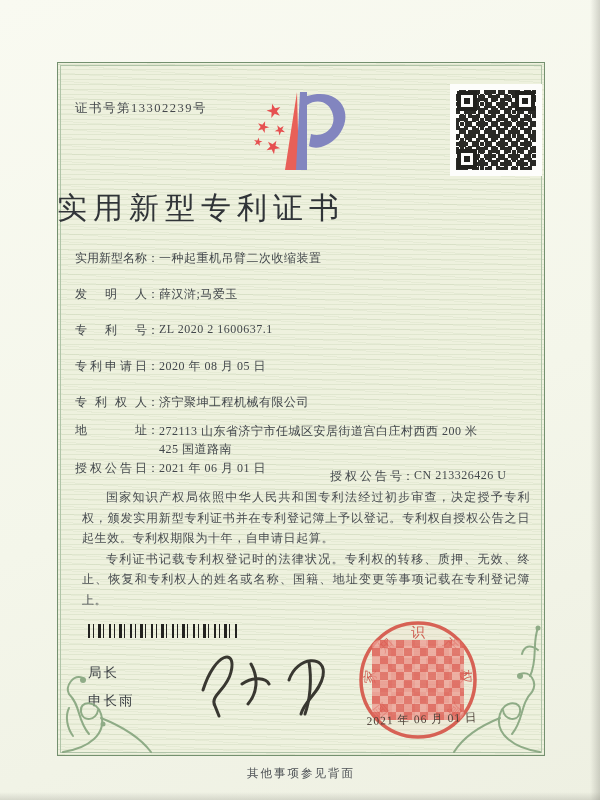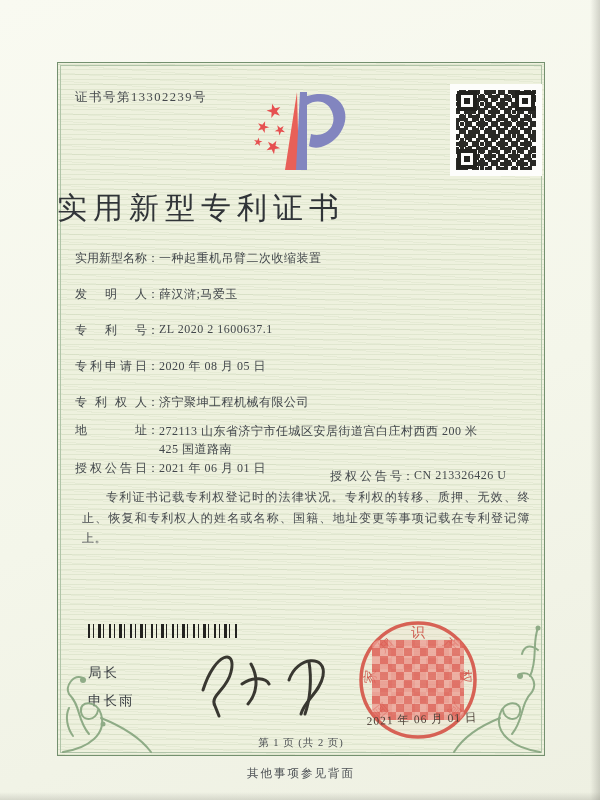--- a/index.html
+++ b/index.html
@@ -23,21 +23,21 @@
     background-color:#eef1de;
     background-image:
       repeating-linear-gradient(0deg, rgba(128,158,104,.13) 0 1px, transparent 1px 5px),
       repeating-linear-gradient(4deg, rgba(128,158,104,.08) 0 1px, transparent 1px 8px);
   }
   .frame-inner {
     position:absolute; inset:2px; border:1px solid #b0c4a8; pointer-events:none;
   }
 
   .cert-no {
-    position:absolute; left:75px; top:89px;
+    position:absolute; left:75px; top:100px;
     font-size:12.5px; letter-spacing:1.5px; color:#44484c;
   }
 
   .logo { position:absolute; left:240px; top:84px; width:120px; height:100px; }
   .qr {
     position:absolute; left:456px; top:90px; width:80px; height:80px;
     background-color:#fdfdfb;
     background-image:
       repeating-conic-gradient(#2a2a26 0% 25%, transparent 0% 50%),
       repeating-conic-gradient(#2a2a26 0% 25%, transparent 0% 50%);
@@ -160,20 +160,21 @@
     </div>
     <div class="frow" style="top:210px; width:450px;">
       <span class="jlabel">授权公告日</span><span class="colon">：</span><span class="fval">2021 年 06 月 01 日</span>
       <span class="grant-no-pair">
         <span class="jlabel">授权公告号</span><span class="colon">：</span><span class="fval">CN 213326426 U</span>
       </span>
     </div>
   </div>
 
   <div class="paras">
+    <p>国家知识产权局依照中华人民共和国专利法经过初步审查，决定授予专利权，颁发实用新型专利证书并在专利登记簿上予以登记。专利权自授权公告之日起生效。专利权期限为十年，自申请日起算。</p>
     <p>专利证书记载专利权登记时的法律状况。专利权的转移、质押、无效、终止、恢复和专利权人的姓名或名称、国籍、地址变更等事项记载在专利登记簿上。</p>
   </div>
 
   <div class="barcode"></div>
 
   <div class="sign-title">局长</div>
   <div class="sign-name">申长雨</div>
 
   <svg class="signature" viewBox="0 0 160 88">
     <g fill="none" stroke="#26241f" stroke-width="3" stroke-linecap="round" opacity="0.9">
@@ -215,18 +216,17 @@
       <path d="M4,136 C30,132 50,118 44,98 C40,84 22,84 24,96 C26,107 40,104 41,94"></path>
       <path d="M44,102 C64,110 80,120 90,136"></path>
       <path d="M32,118 C20,104 24,88 12,76 C6,66 14,54 24,58"></path>
       <path d="M14,60 C6,44 12,26 6,12"></path>
       <path d="M6,34 C14,28 20,30 22,38"></path>
       <circle cx="24" cy="60" r="3" fill="#7fa078" stroke="none"></circle>
       <circle cx="6" cy="12" r="2.5" fill="#7fa078" stroke="none"></circle>
     </g>
   </svg>
 
-  <div class="page-num">第 1 页 (共 2 页)</div>
   <div class="back-note">其他事项参见背面</div>
 
   <div class="photo-edge-r"></div>
   <div class="photo-edge-b"></div>
 </div>
 
 </body></html>

